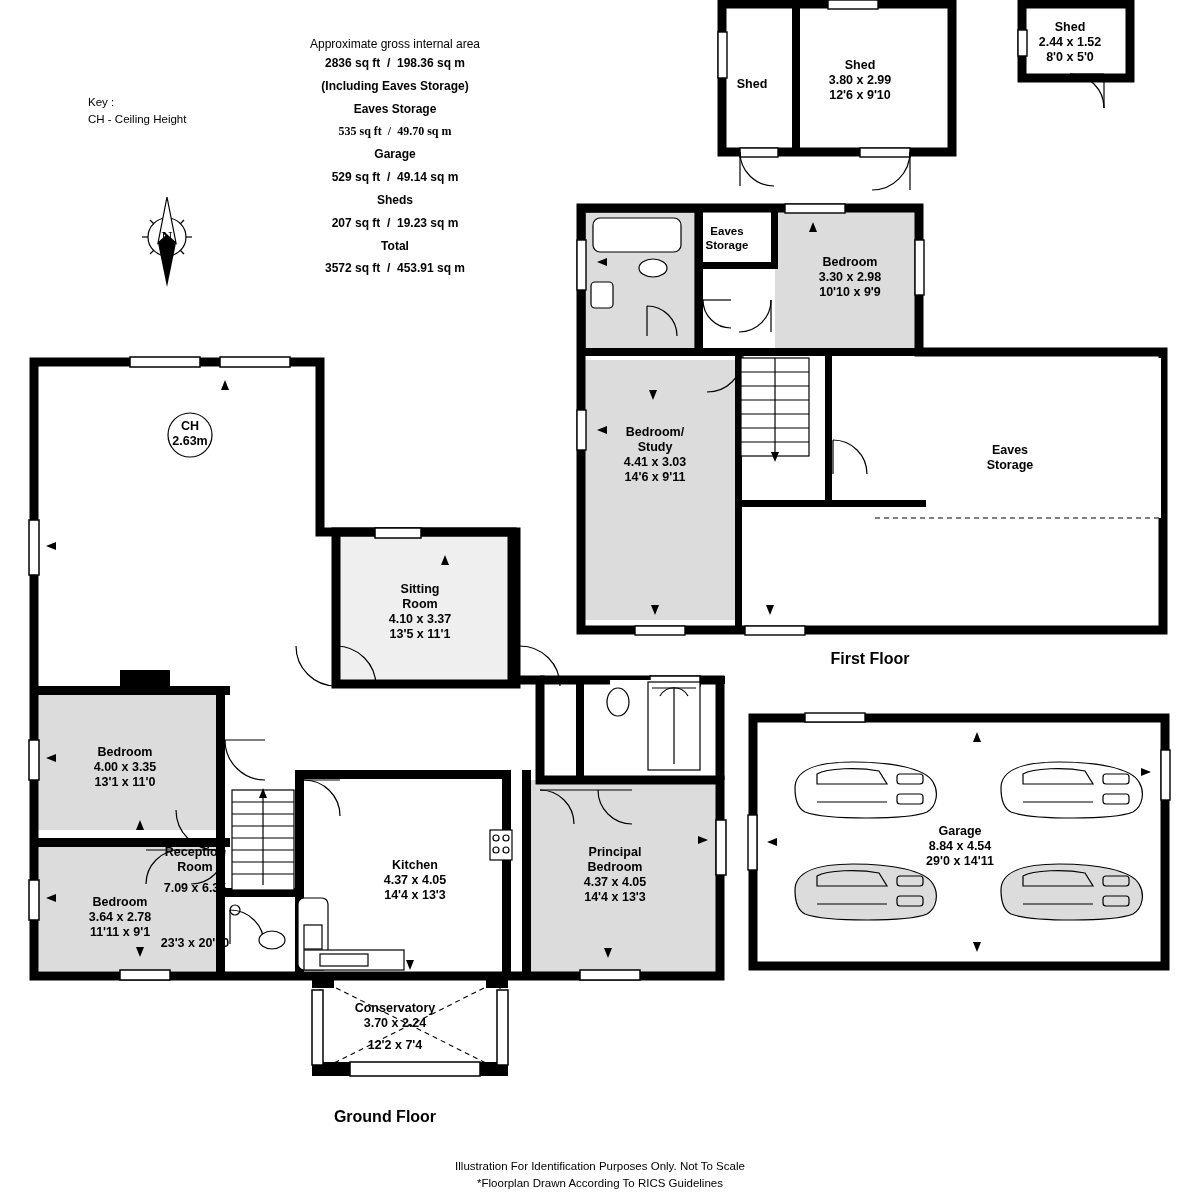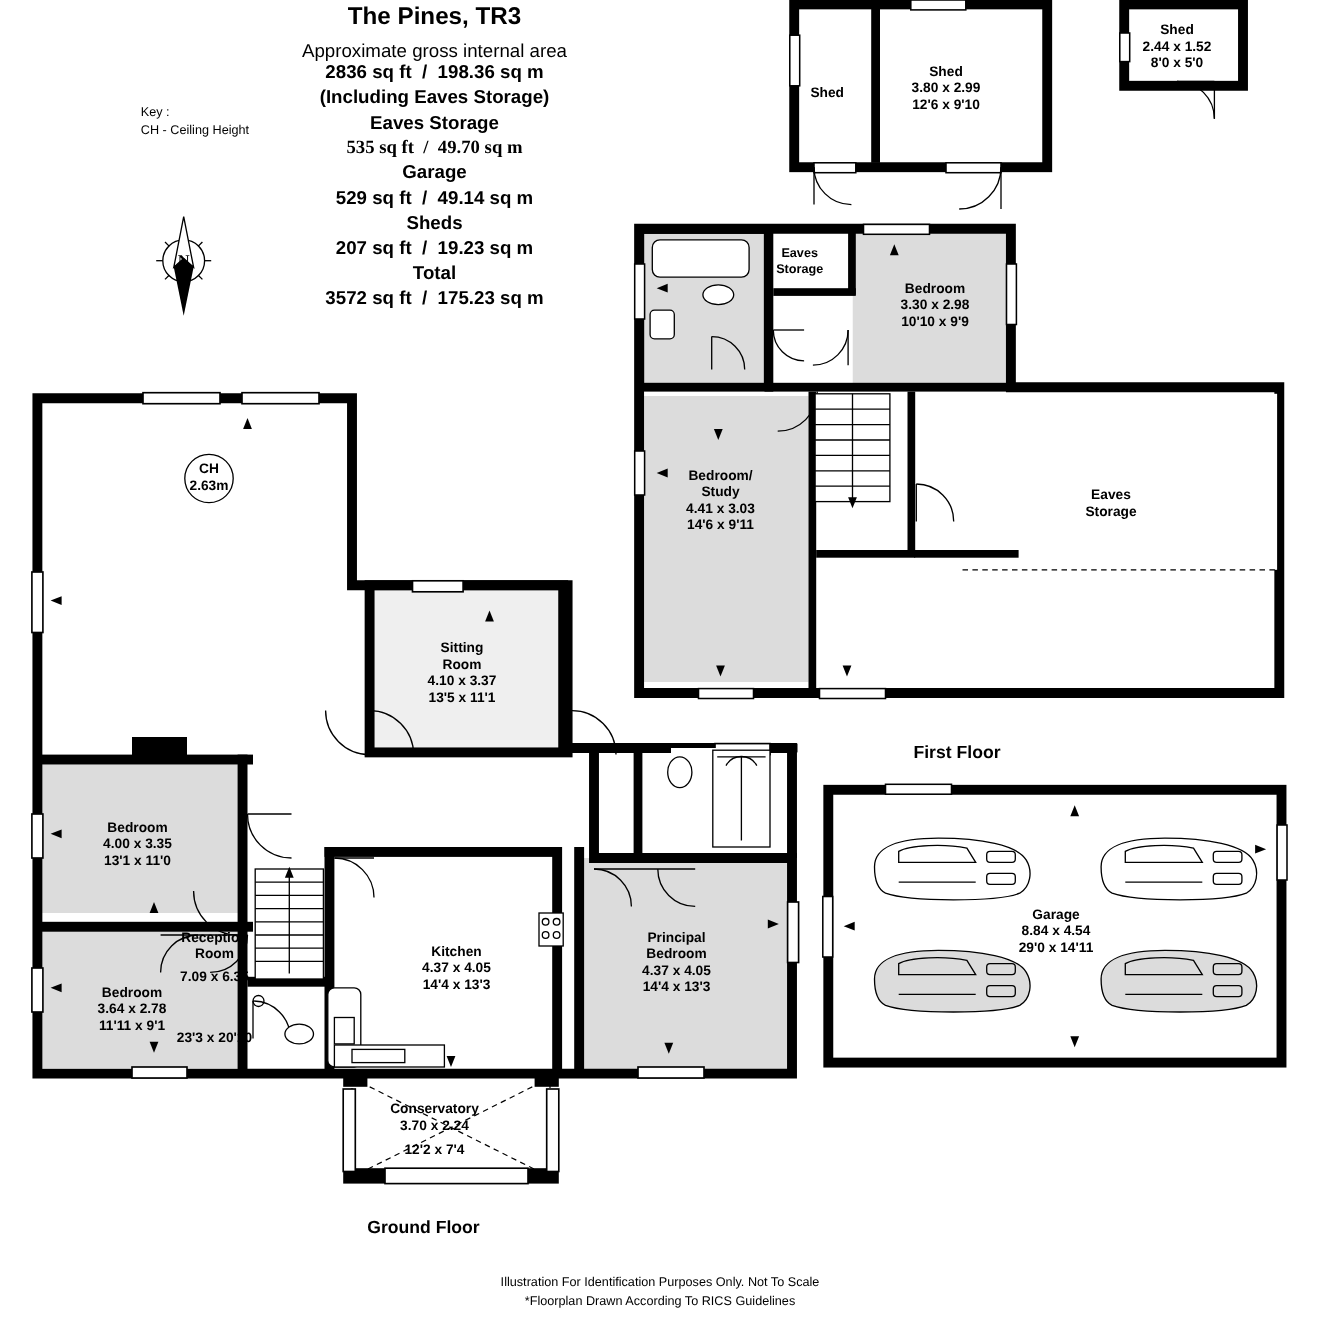--- a/index.html
+++ b/index.html
@@ -1,54 +1,53 @@
 <!DOCTYPE html>
 <html><head>
 <meta charset="utf-8">
 <style>
   html,body{margin:0;padding:0;background:#ffffff;}
   body{width:1200px;height:1200px;position:relative;font-family:"Liberation Sans",sans-serif;color:#000;}
   #stage{position:relative;width:1200px;height:1200px;overflow:hidden;}
 
-  .abs{position:absolute;margin-left:40px;}
+  .abs{position:absolute;}
   .txt{position:absolute;text-align:center;line-height:1.18;white-space:pre;}
 
   .title{font-size:22px;font-weight:bold;}
-  .area{font-size:17px;font-weight:bold;}
+  .area{font-size:12px;font-weight:bold;}
   .rlab{font-size:12.5px;font-weight:bold;}
   .rlab.sm{font-size:11.5px;}
   .flab{font-size:16px;font-weight:bold;}
   .foot{font-size:11.5px;}
   .key{font-size:11.5px;text-align:left;}
 
   svg{position:absolute;overflow:visible;}
   .st{fill:none;stroke:#000;stroke-width:1.2;}
   .stf{fill:#fff;stroke:#000;stroke-width:1.2;}
   .stg{fill:#dcdcdc;stroke:#000;stroke-width:1.2;}
   .dash{fill:none;stroke:#000;stroke-width:1.1;stroke-dasharray:5 4;}
   .arrw{fill:#000;}
 </style>
 </head>
 <body>
 
 <div id="stage">
 
-  <div class="txt title" style="left:230px;top:2px;width:330px;">The Pines, TR3</div>
 
   <div class="txt area" style="left:230px;top:37px;width:330px;font-weight:normal;">Approximate gross internal area</div>
   <div class="txt area" style="left:230px;top:56px;width:330px;">2836 sq ft  /  198.36 sq m</div>
   <div class="txt area" style="left:230px;top:79px;width:330px;">(Including Eaves Storage)</div>
   <div class="txt area" style="left:230px;top:102px;width:330px;">Eaves Storage</div>
   <div class="txt area" style="left:230px;top:124px;width:330px;font-family:Liberation Serif, serif;">535 sq ft  /  49.70 sq m</div>
   <div class="txt area" style="left:230px;top:147px;width:330px;">Garage</div>
   <div class="txt area" style="left:230px;top:170px;width:330px;">529 sq ft  /  49.14 sq m</div>
   <div class="txt area" style="left:230px;top:193px;width:330px;">Sheds</div>
   <div class="txt area" style="left:230px;top:216px;width:330px;">207 sq ft  /  19.23 sq m</div>
   <div class="txt area" style="left:230px;top:239px;width:330px;">Total</div>
-  <div class="txt area" style="left:230px;top:261px;width:330px;">3572 sq ft  /  175.23 sq m</div>
+  <div class="txt area" style="left:230px;top:261px;width:330px;">3572 sq ft  /  453.91 sq m</div>
 
   <div class="abs key" style="left:88px;top:96px;">Key :</div>
   <div class="abs key" style="left:88px;top:113px;text-align:center;">CH - Ceiling Height</div>
 
   <svg style="left:120px;top:195px;" width="100" height="100" viewBox="0 0 100 100">
     <circle cx="47" cy="42" r="19" class="st"></circle>
     <g stroke="#000" stroke-width="1.2">
       <line x1="47" y1="17" x2="47" y2="23"></line>
         <line x1="47" y1="61" x2="47" y2="67"></line>
       <line x1="22" y1="42" x2="28" y2="42"></line>
@@ -166,21 +165,21 @@
 Storage</div>
 
   <div class="txt rlab" style="left:595px;top:425px;width:120px;">Bedroom/
 Study</div>
   <div class="txt rlab" style="left:595px;top:455px;width:120px;">4.41 x 3.03</div>
   <div class="txt rlab" style="left:595px;top:470px;width:120px;">14'6 x 9'11</div>
 
   <div class="txt rlab" style="left:955px;top:443px;width:110px;">Eaves
 Storage</div>
 
-  <div class="txt flab" style="left:760px;top:650px;width:220px;margin-top:26px;">First Floor</div>
+  <div class="txt flab" style="left:760px;top:650px;width:220px;">First Floor</div>
 
   <svg style="left:745px;top:710px;" width="430" height="270" viewBox="0 0 430 270">
     <rect x="8" y="8" width="412" height="248" fill="#fff" stroke="#000" stroke-width="9"></rect>
     <rect x="60" y="3" width="60" height="9" fill="#fff" stroke="#000" stroke-width="1.4"></rect>
     <rect x="416" y="40" width="9" height="50" fill="#fff" stroke="#000" stroke-width="1.4"></rect>
     <rect x="3" y="105" width="9" height="55" fill="#fff" stroke="#000" stroke-width="1.4"></rect>
 
     <polygon points="232,22 228,32 236,32" class="arrw"></polygon>
     <polygon points="232,242 228,232 236,232" class="arrw"></polygon>
     <polygon points="22,132 32,128 32,136" class="arrw"></polygon>

